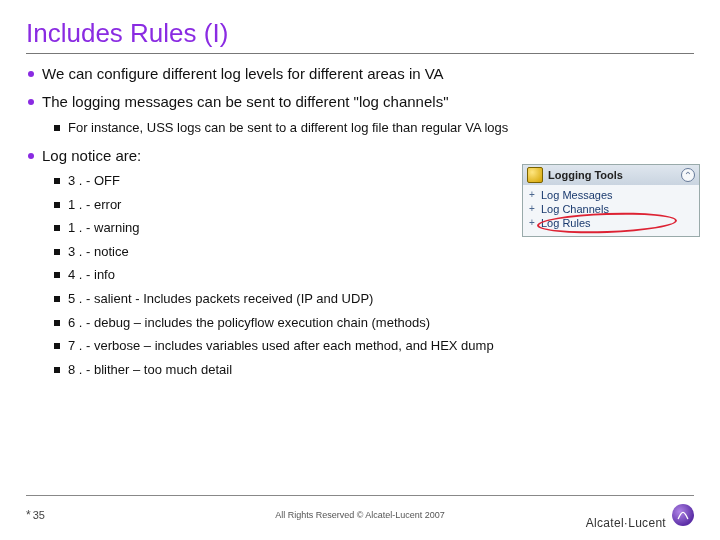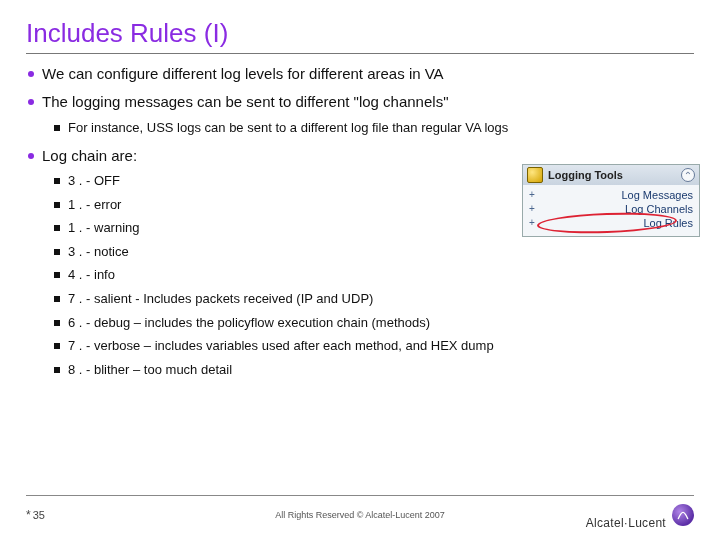--- a/index.html
+++ b/index.html
@@ -74,21 +74,21 @@
   }
   .panel-hd-text { font-weight: bold; color: #222; }
   .chev {
     margin-left: auto;
     width: 14px; height: 14px; border: 1px solid #667a99; border-radius: 50%;
     background: #f6f8fa;
     display: flex; align-items: center; justify-content: center;
     color: #667a99; font-size: 10px;
   }
   .panel-body { padding: 3px 6px 6px 10px; background: #f3f6f9; }
-  .panel-item { color: #1a3a6e; padding: 1px 0 1px 8px; position: relative; text-align: right; }
+  .panel-item { color: #1a3a6e; padding: 1px 0 1px 8px; position: relative; }
   .panel-item::before {
     content: "+"; color: #4a668e; position: absolute; left: -4px; top: 1px; font-size: 10px;
   }
   .ellipse {
     position: absolute;
     border: 2px solid #d23;
     border-radius: 50%;
     width: 140px; height: 20px;
     left: 14px; top: 48px;
     transform: rotate(-2deg);
@@ -130,21 +130,21 @@
     <div class="dot"></div>
     <div class="b1-text">The logging messages can be sent to different "log channels"</div>
   </div>
   <div class="b2-row">
     <div class="sq"></div>
     <div class="b2-text">For instance, USS logs can be sent to a different log file than regular VA logs</div>
   </div>
 
   <div class="b1-row" style="margin-top:10px">
     <div class="dot"></div>
-    <div class="b1-text">Log chain are:</div>
+    <div class="b1-text">Log notice are:</div>
   </div>
 
   <div class="levels-wrap">
     <div class="panel">
       <div class="panel-hd">
         <div class="cyl"></div>
         <div class="panel-hd-text">Logging Tools</div>
         <div class="chev">⌃</div>
       </div>
       <div class="panel-body">
@@ -170,21 +170,21 @@
     <div class="b2-row">
         <div class="sq"></div>
         <div class="b2-text">3 . - notice</div>
       </div>
     <div class="b2-row">
         <div class="sq"></div>
         <div class="b2-text">4 . - info</div>
       </div>
     <div class="b2-row">
         <div class="sq"></div>
-        <div class="b2-text">7 . - salient - Includes packets received (IP and UDP)</div>
+        <div class="b2-text">5 . - salient - Includes packets received (IP and UDP)</div>
       </div>
     <div class="b2-row">
         <div class="sq"></div>
         <div class="b2-text">6 . - debug – includes the policyflow execution chain (methods)</div>
       </div>
     <div class="b2-row">
         <div class="sq"></div>
         <div class="b2-text">7 . - verbose – includes variables used after each method, and HEX dump</div>
       </div>
     <div class="b2-row">

